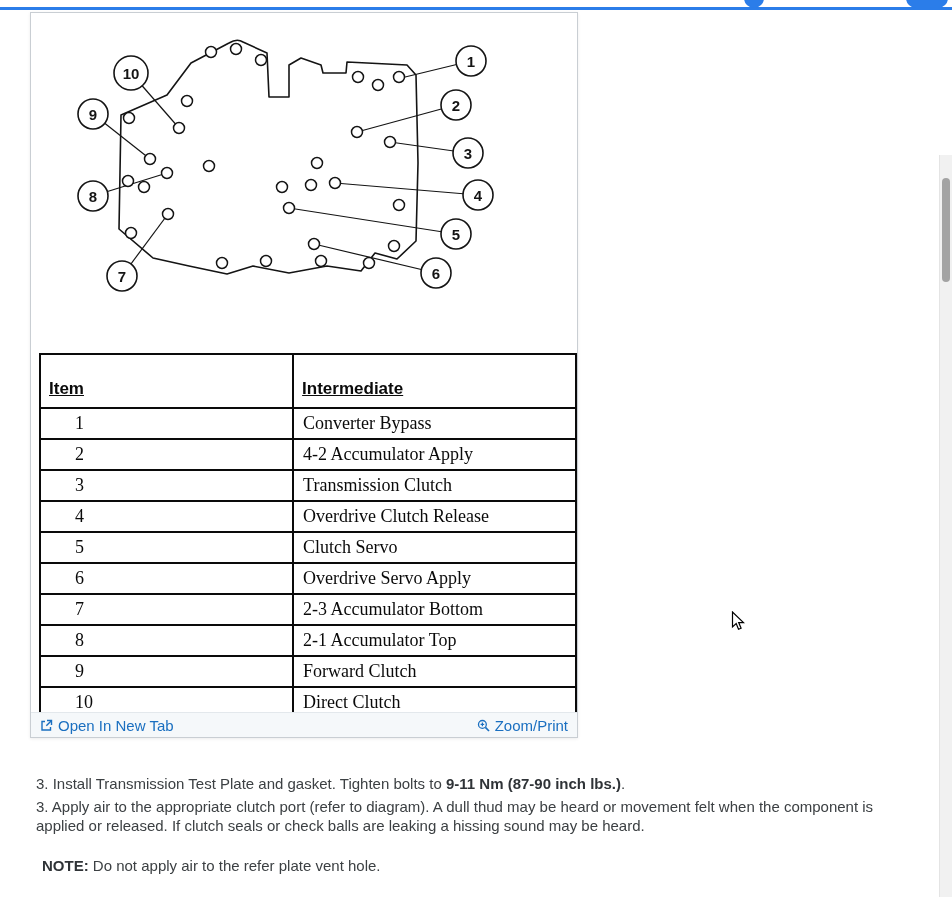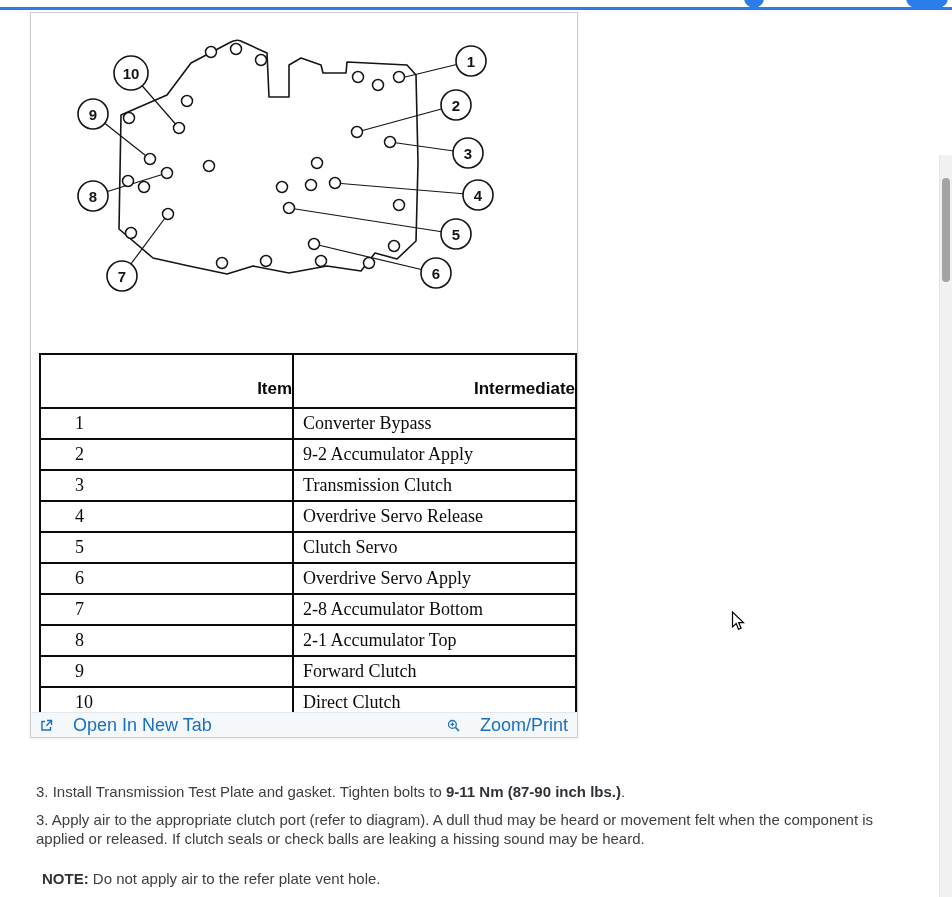--- a/index.html
+++ b/index.html
@@ -19,48 +19,48 @@
     background:#fff; border:1px solid #c9ced3; box-shadow:0 1px 3px rgba(0,0,0,.08);
   }
   .diagram-wrap { width:546px; height:332px; }
   .diagram-wrap svg { display:block; }
 
   
   .spec-table { border-collapse:collapse; margin:8px 0 0 8px; background:#fff; }
   .spec-table th, .spec-table td { border:2px solid #0a0a0a; }
   .spec-table th {
     font-family:"Liberation Sans", sans-serif; font-weight:bold; font-size:17px;
-    text-align:right; vertical-align:bottom; height:44px; padding:0 0 8px 8px; color:#0a0a0a;
+    text-align:left; vertical-align:bottom; height:44px; padding:0 0 8px 8px; color:#0a0a0a;text-decoration:underline;
   }
   .spec-table td {
     font-family:"Liberation Serif", serif; font-size:18px; height:27px; color:#0a0a0a;
   }
   th.col-item, td.col-item { width:222px; }
   th.col-desc, td.col-desc { width:276px; }
   td.col-item { padding-left:34px; }
   td.col-desc { padding-left:9px; }
 
   
   .viewer-footer {
     position:absolute; left:0; right:0; bottom:0; height:25px; box-sizing:border-box;
     background:#f5f8fa; border-top:1px solid #e3e8ec;
     display:flex; align-items:center; justify-content:space-between; padding:0 9px;
   }
   .viewer-link {
-    display:inline-flex; align-items:center; gap:20px;
-    color:#1a6fc0; text-decoration:none; font-size:18px; cursor:pointer;
+    display:inline-flex; align-items:center; gap:5px;
+    color:#1a6fc0; text-decoration:none; font-size:15px; cursor:pointer;
   }
   .viewer-link .link-icon { display:inline-flex; }
 
   
   .instructions {
     position:absolute; left:33px; top:774px; width:870px;
     font-size:15px; line-height:19.5px; color:#3c4043;
   }
-  .instructions .step { margin:8px 0 3px 0; padding-left:3px; }
+  .instructions .step { margin:0 0 3px 0; padding-left:3px; }
   .instructions .note { margin:20px 0 0 9px; }
   .instructions b { font-weight:bold; color:#2f3337; }
 
   
   .scrollbar-track {
     position:absolute; right:0; top:155px; bottom:0; width:13px;
     background:#f1f1f1; border-left:1px solid #e4e4e4; box-sizing:border-box;
   }
   .scrollbar-thumb {
     position:absolute; left:2px; top:23px; width:8px; height:104px;
@@ -173,41 +173,41 @@
           <th class="col-desc">Intermediate</th>
         </tr>
       </thead>
       <tbody id="spec-table-body">
           <tr>
             <td class="col-item">1</td>
             <td class="col-desc">Converter Bypass</td>
           </tr>
           <tr>
             <td class="col-item">2</td>
-            <td class="col-desc">9-2 Accumulator Apply</td>
+            <td class="col-desc">4-2 Accumulator Apply</td>
           </tr>
           <tr>
             <td class="col-item">3</td>
             <td class="col-desc">Transmission Clutch</td>
           </tr>
           <tr>
             <td class="col-item">4</td>
-            <td class="col-desc">Overdrive Servo Release</td>
+            <td class="col-desc">Overdrive Clutch Release</td>
           </tr>
           <tr>
             <td class="col-item">5</td>
             <td class="col-desc">Clutch Servo</td>
           </tr>
           <tr>
             <td class="col-item">6</td>
             <td class="col-desc">Overdrive Servo Apply</td>
           </tr>
           <tr>
             <td class="col-item">7</td>
-            <td class="col-desc">2-8 Accumulator Bottom</td>
+            <td class="col-desc">2-3 Accumulator Bottom</td>
           </tr>
           <tr>
             <td class="col-item">8</td>
             <td class="col-desc">2-1 Accumulator Top</td>
           </tr>
           <tr>
             <td class="col-item">9</td>
             <td class="col-desc">Forward Clutch</td>
           </tr>
           <tr>

